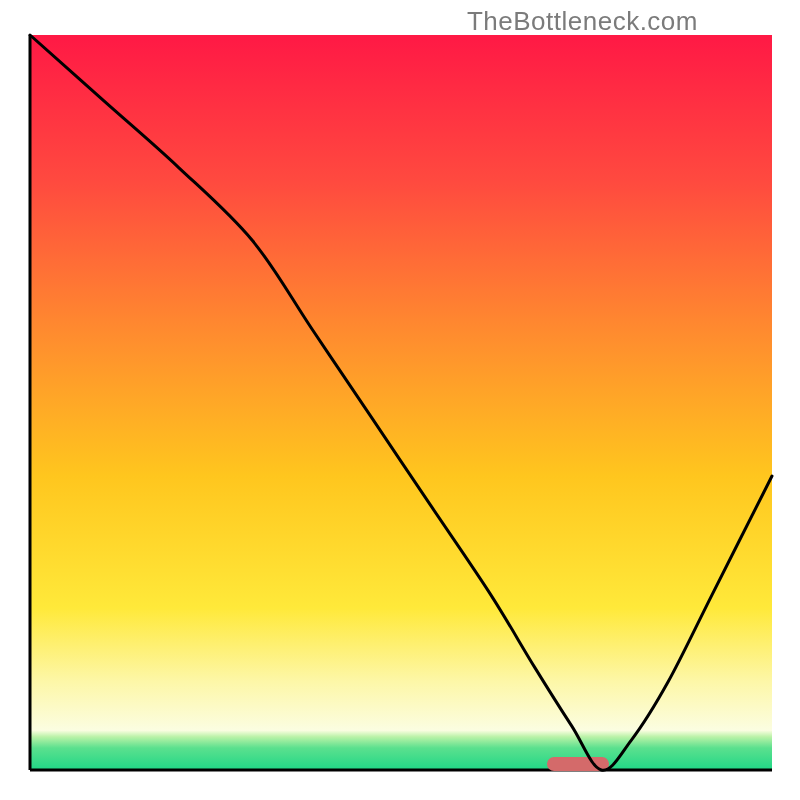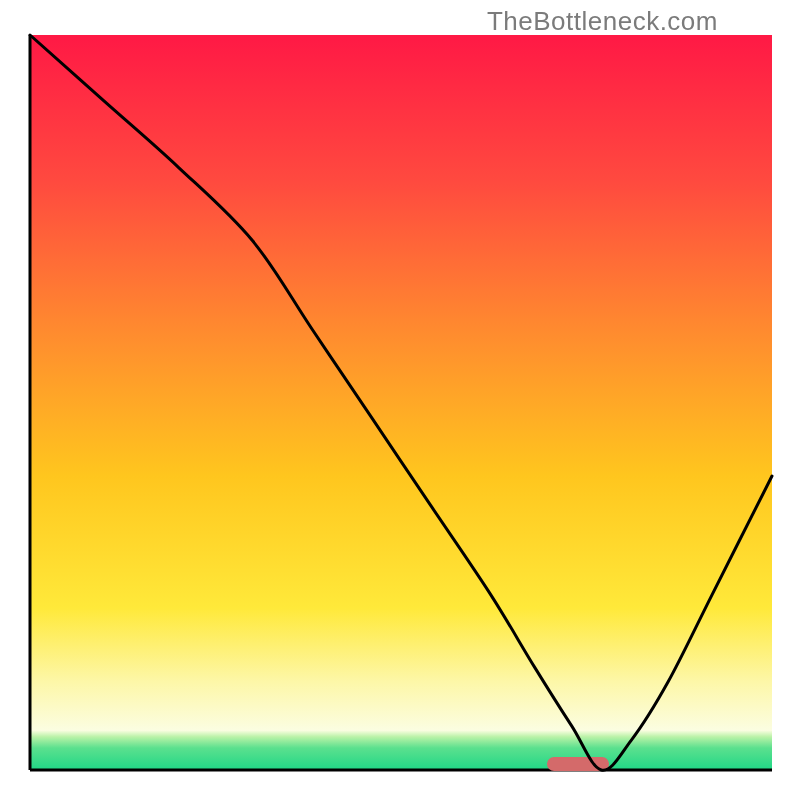--- a/index.html
+++ b/index.html
@@ -8,21 +8,20 @@
     width: 800px;
     height: 800px;
     background: #ffffff;
     font-family: Arial, Helvetica, sans-serif;
     overflow: hidden;
   }
   .stage {
     position: relative;
     width: 712px;
     height: 800px;
-    padding-left: 20px;
   }
   .watermark {
     position: absolute;
     top: 6px;
     right: 14px;
     color: #7b7b7b;
     font-size: 26px;
     font-weight: 500;
     letter-spacing: 0.5px;
     user-select: none;

